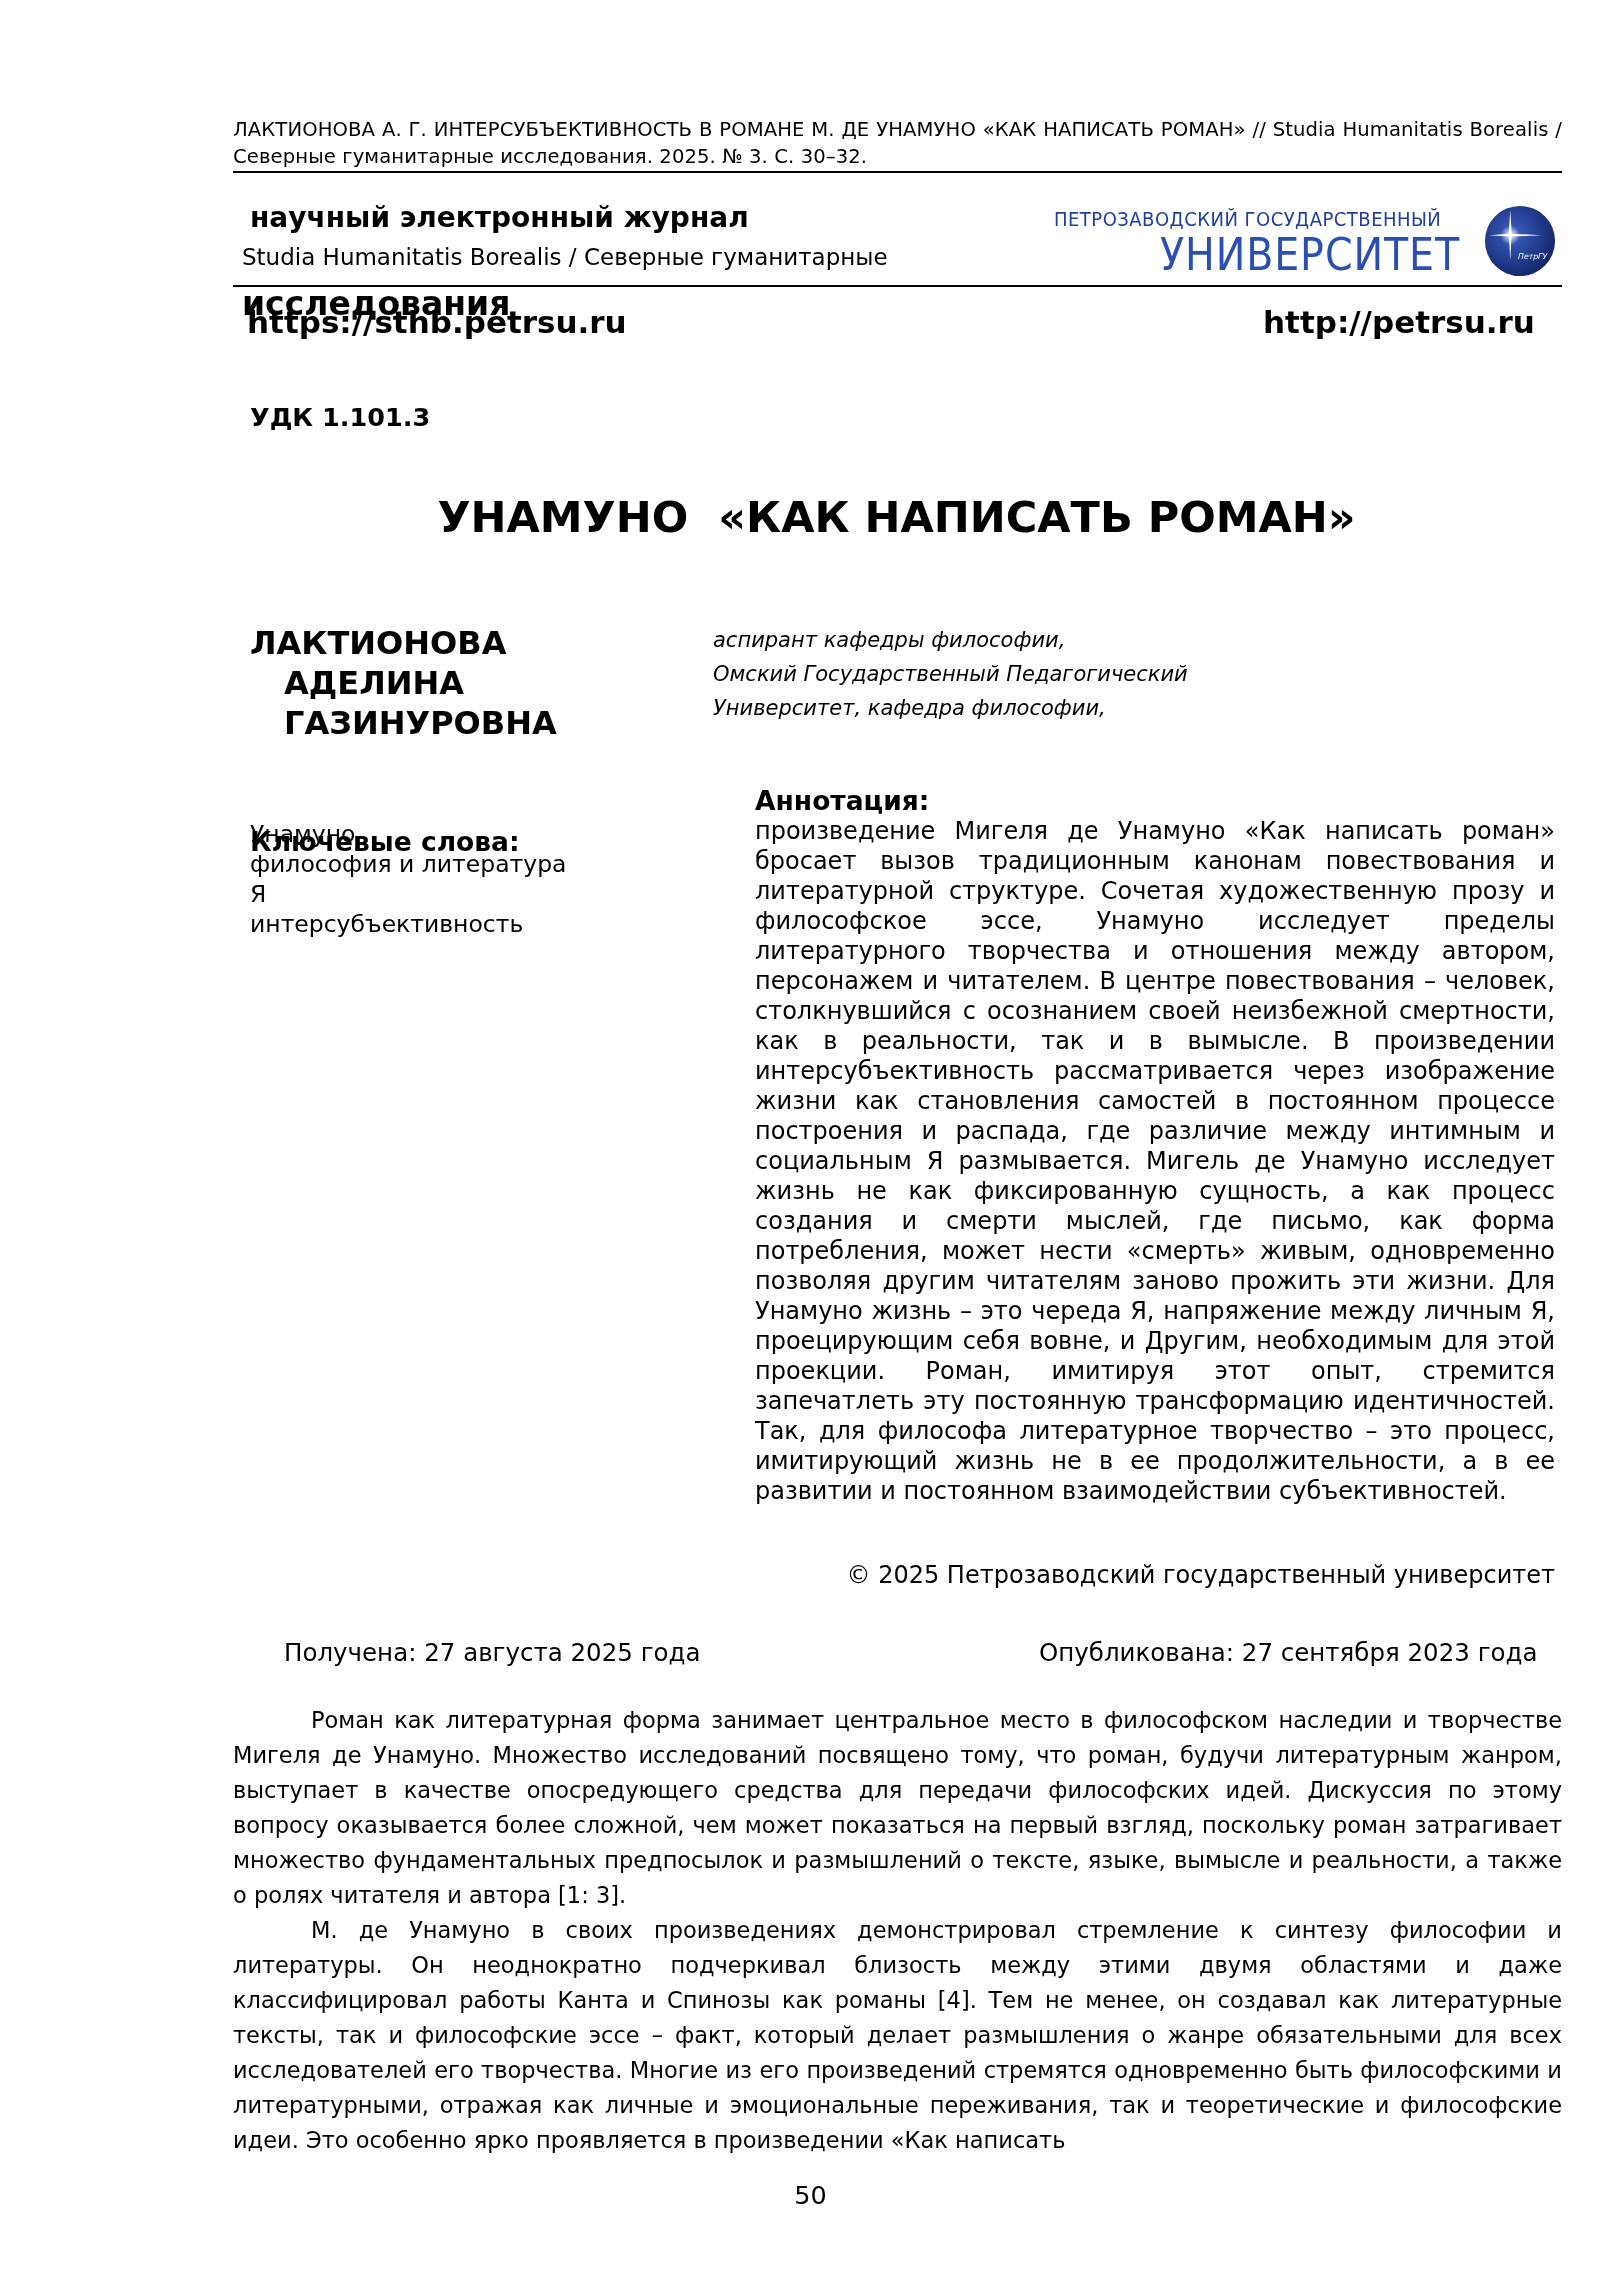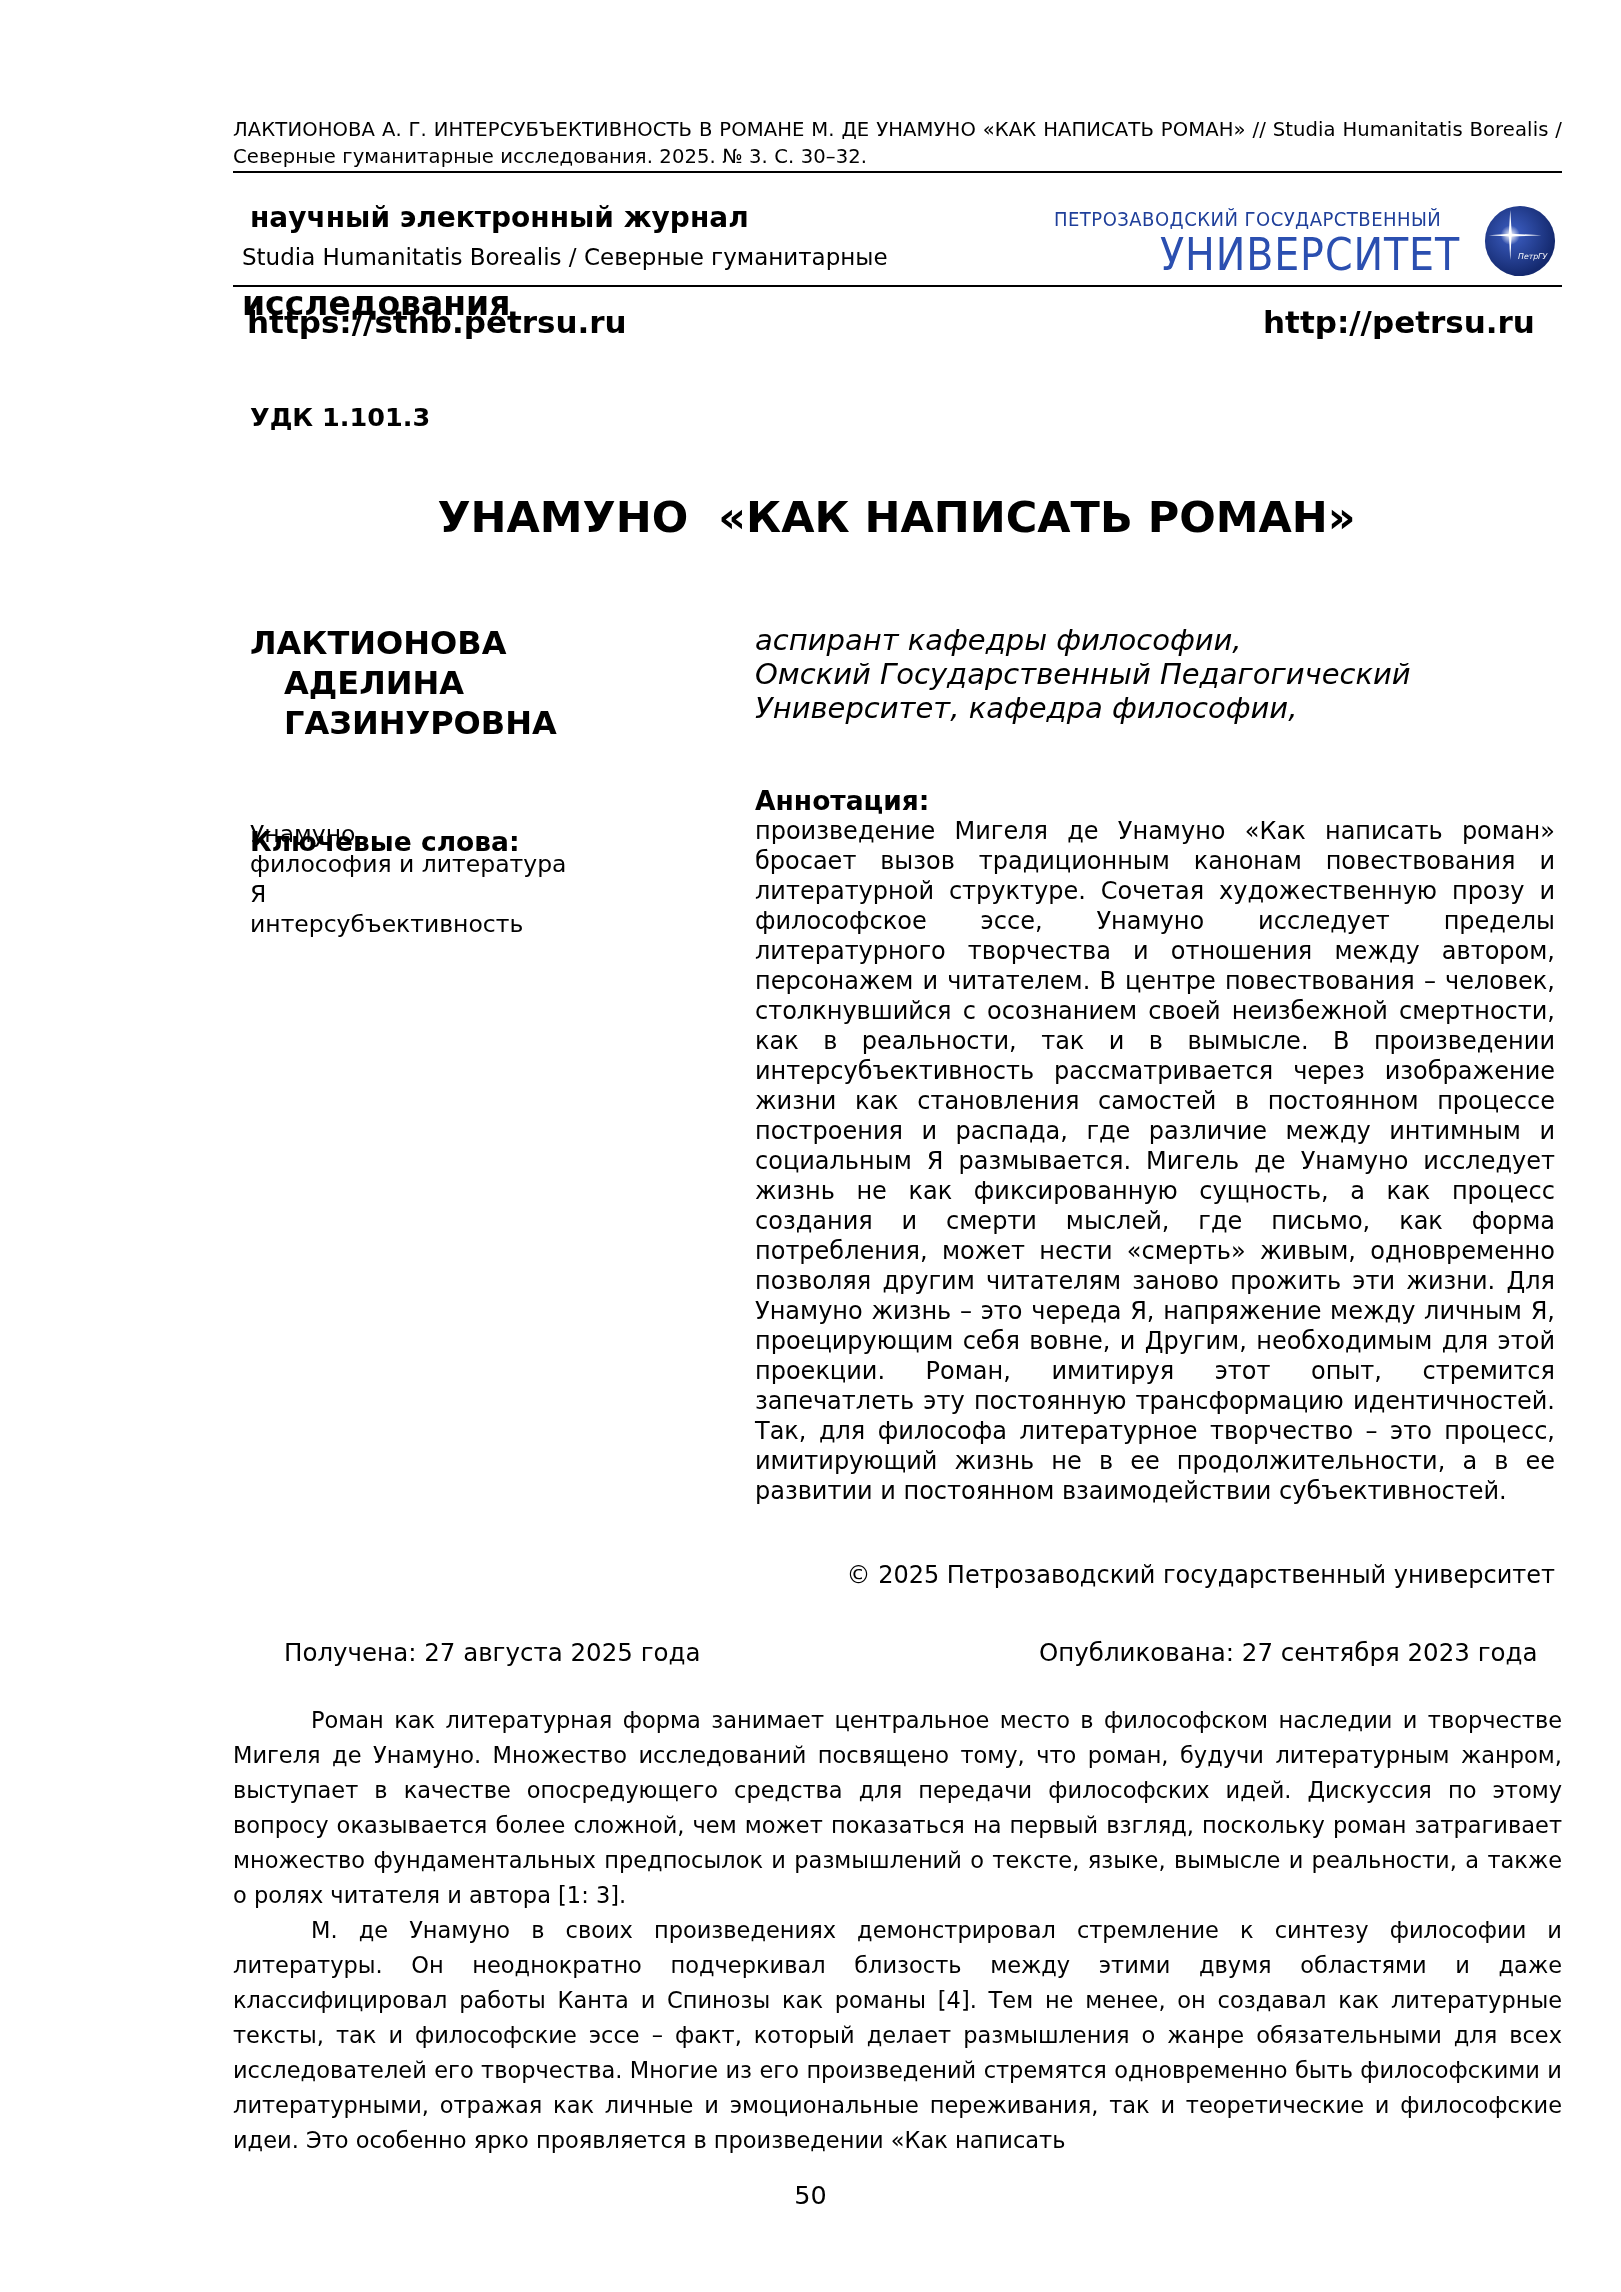--- a/index.html
+++ b/index.html
@@ -23,21 +23,21 @@
   #logo-top { position: absolute; left: 0; top: 3.9px; font-family: "DejaVu Sans", sans-serif; font-size: 19.6px; color: #1f3f9a; letter-spacing: 0.5px; white-space: nowrap; transform: scaleX(0.92); transform-origin: left top; }
   #logo-main { position: absolute; left: 106px; top: 23.5px; font-family: "DejaVu Sans", sans-serif; font-size: 45px; color: #2b4fb0; letter-spacing: 1px; white-space: nowrap; transform: scaleX(0.88); transform-origin: left top; }
   #logo-emblem { position: absolute; left: 429px; top: 0; width: 74px; height: 74px; }
 
   #udk { left: 250px; top: 402px; font-weight: bold; font-size: 25.5px; line-height: 31px; }
 
   #article-title { left: 235px; top: 490px; width: 1323px; font-weight: bold; font-size: 43px; line-height: 55px; text-align: center; }
 
   #author-name { left: 250px; top: 623px; width: 323px; font-weight: bold; font-size: 32px; line-height: 40px; }
   #author-name .l2, #author-name .l3 { display: block; padding-left: 34px; }
-  #author-affil { left: 755px; top: 623px; width: 814px; font-style: italic; font-size: 29px; line-height: 34px; }
+  #author-affil { left: 713px; top: 623px; width: 814px; font-style: italic; font-size: 21px; line-height: 34px; }
 
   #kw-heading { left: 250px; top: 784px; font-weight: bold; font-size: 26.5px; line-height: 33px; margin-top: 41px; }
   #kw-list { left: 250px; top: 819px; width: 392px; font-size: 23.5px; line-height: 30px; }
   #kw-list div { white-space: nowrap; }
 
   #abs-heading { left: 755px; top: 784px; font-weight: bold; font-size: 26.5px; line-height: 33px; }
   #abs-text { left: 755px; top: 816px; width: 800px; font-size: 24px; line-height: 30px; text-align: justify; }
   #copyright { left: 755px; top: 1560px; width: 800px; font-size: 24px; line-height: 30px; text-align: right; }
 
   #received { left: 250px; top: 1637px; font-size: 24.5px; line-height: 31px; margin-left: 34px; }

